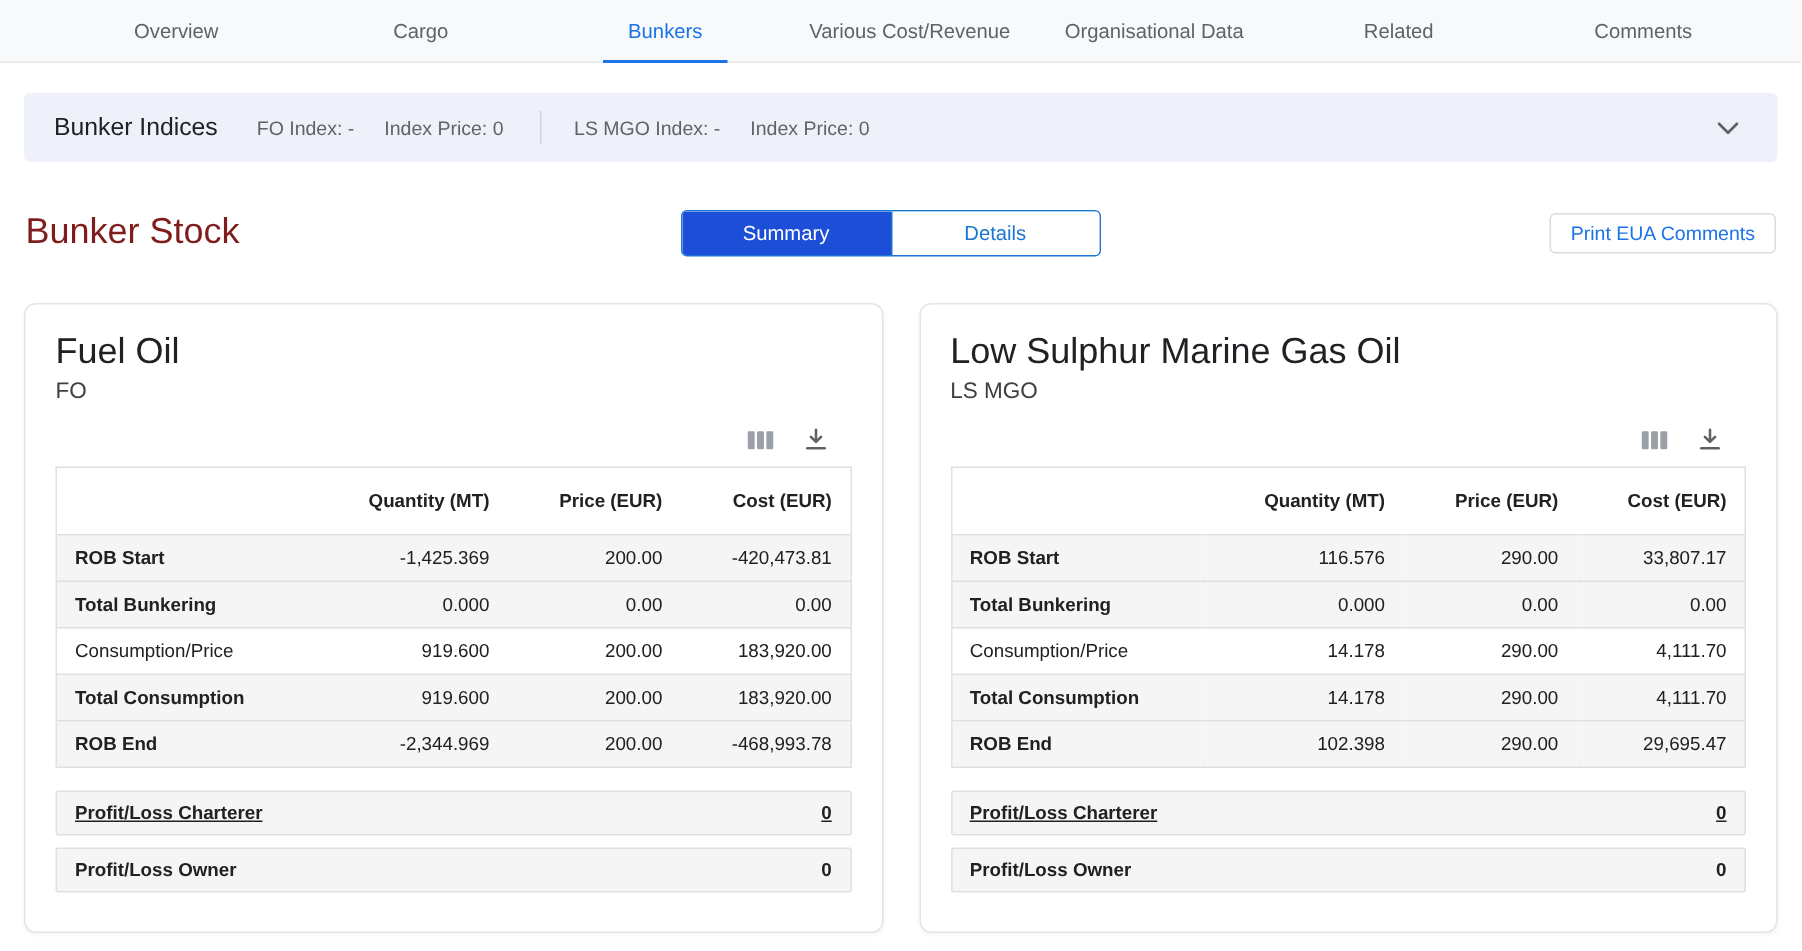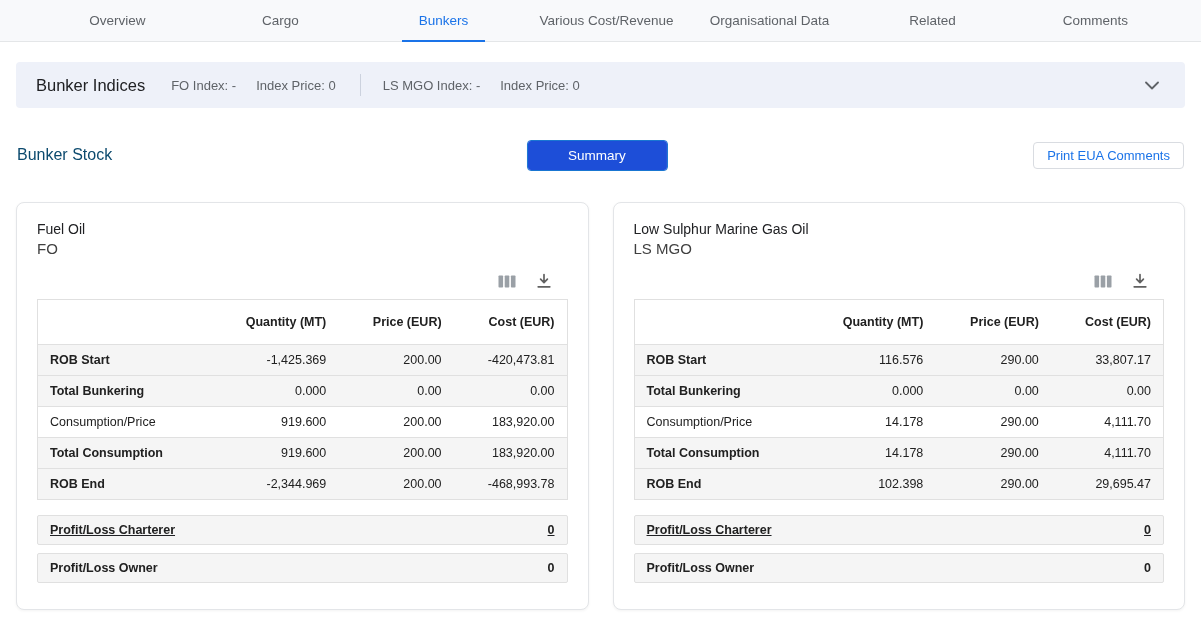--- a/index.html
+++ b/index.html
@@ -56,21 +56,21 @@
   .chevron-wrap { margin-left:auto; display:flex; align-items:center; padding:6px; cursor:pointer; }
 
   
   .stock-header {
     display:flex;
     align-items:center;
     margin:30px 17px 0;
     height:34px;
     position:relative;
   }
-  .stock-title { font-size:16px; font-weight:400; color:#0c4a6e; }
+  .stock-title { font-size:24px; font-weight:400; color:#7f1d1d; }
   .toggle-group {
     position:absolute;
     left:50%;
     transform:translateX(-2.5%) translateX(-50%);
     display:flex;
     border:1px solid #1976d2;
     border-radius:4px;
     overflow:hidden;
     height:31px;
   }
@@ -101,21 +101,21 @@
   
   .cards { display:flex; gap:24px; margin:30px 16px 0; }
   .card {
     flex:1;
     background:#fff;
     border:1px solid #e3e5e8;
     border-radius:8px;
     box-shadow:0 1px 3px rgba(0,0,0,0.05);
     padding:18px 20px 26px;
   }
-  .card-title { font-size:14px; font-weight:400; color:#202124; }
+  .card-title { font-size:24px; font-weight:400; color:#202124; }
   .card-subtitle { font-size:15px; color:#404040; margin-top:3px; }
   .icon-row {
     display:flex;
     justify-content:flex-end;
     align-items:center;
     gap:20px;
     margin:16px 16px 10px 0;
   }
   .icon-btn { cursor:pointer; display:flex; align-items:center; }
 
@@ -200,20 +200,21 @@
           <path d="M1 1.5l6 6 6-6" stroke="#5f6368" stroke-width="1.8" fill="none" stroke-linecap="round" stroke-linejoin="round"></path>
         </svg>
     </span>
   </span>
 </div>
 
 <div class="stock-header">
   <h2 class="stock-title">Bunker Stock</h2>
   <div class="toggle-group">
     <button class="toggle-btn active">Summary</button>
+    <button class="toggle-btn">Details</button>
   </div>
   <button class="print-btn">Print EUA Comments</button>
 </div>
 
 <div class="cards">
 
   <section class="card">
     <h3 class="card-title">Fuel Oil</h3>
     <div class="card-subtitle">FO</div>
     <div class="icon-row">

